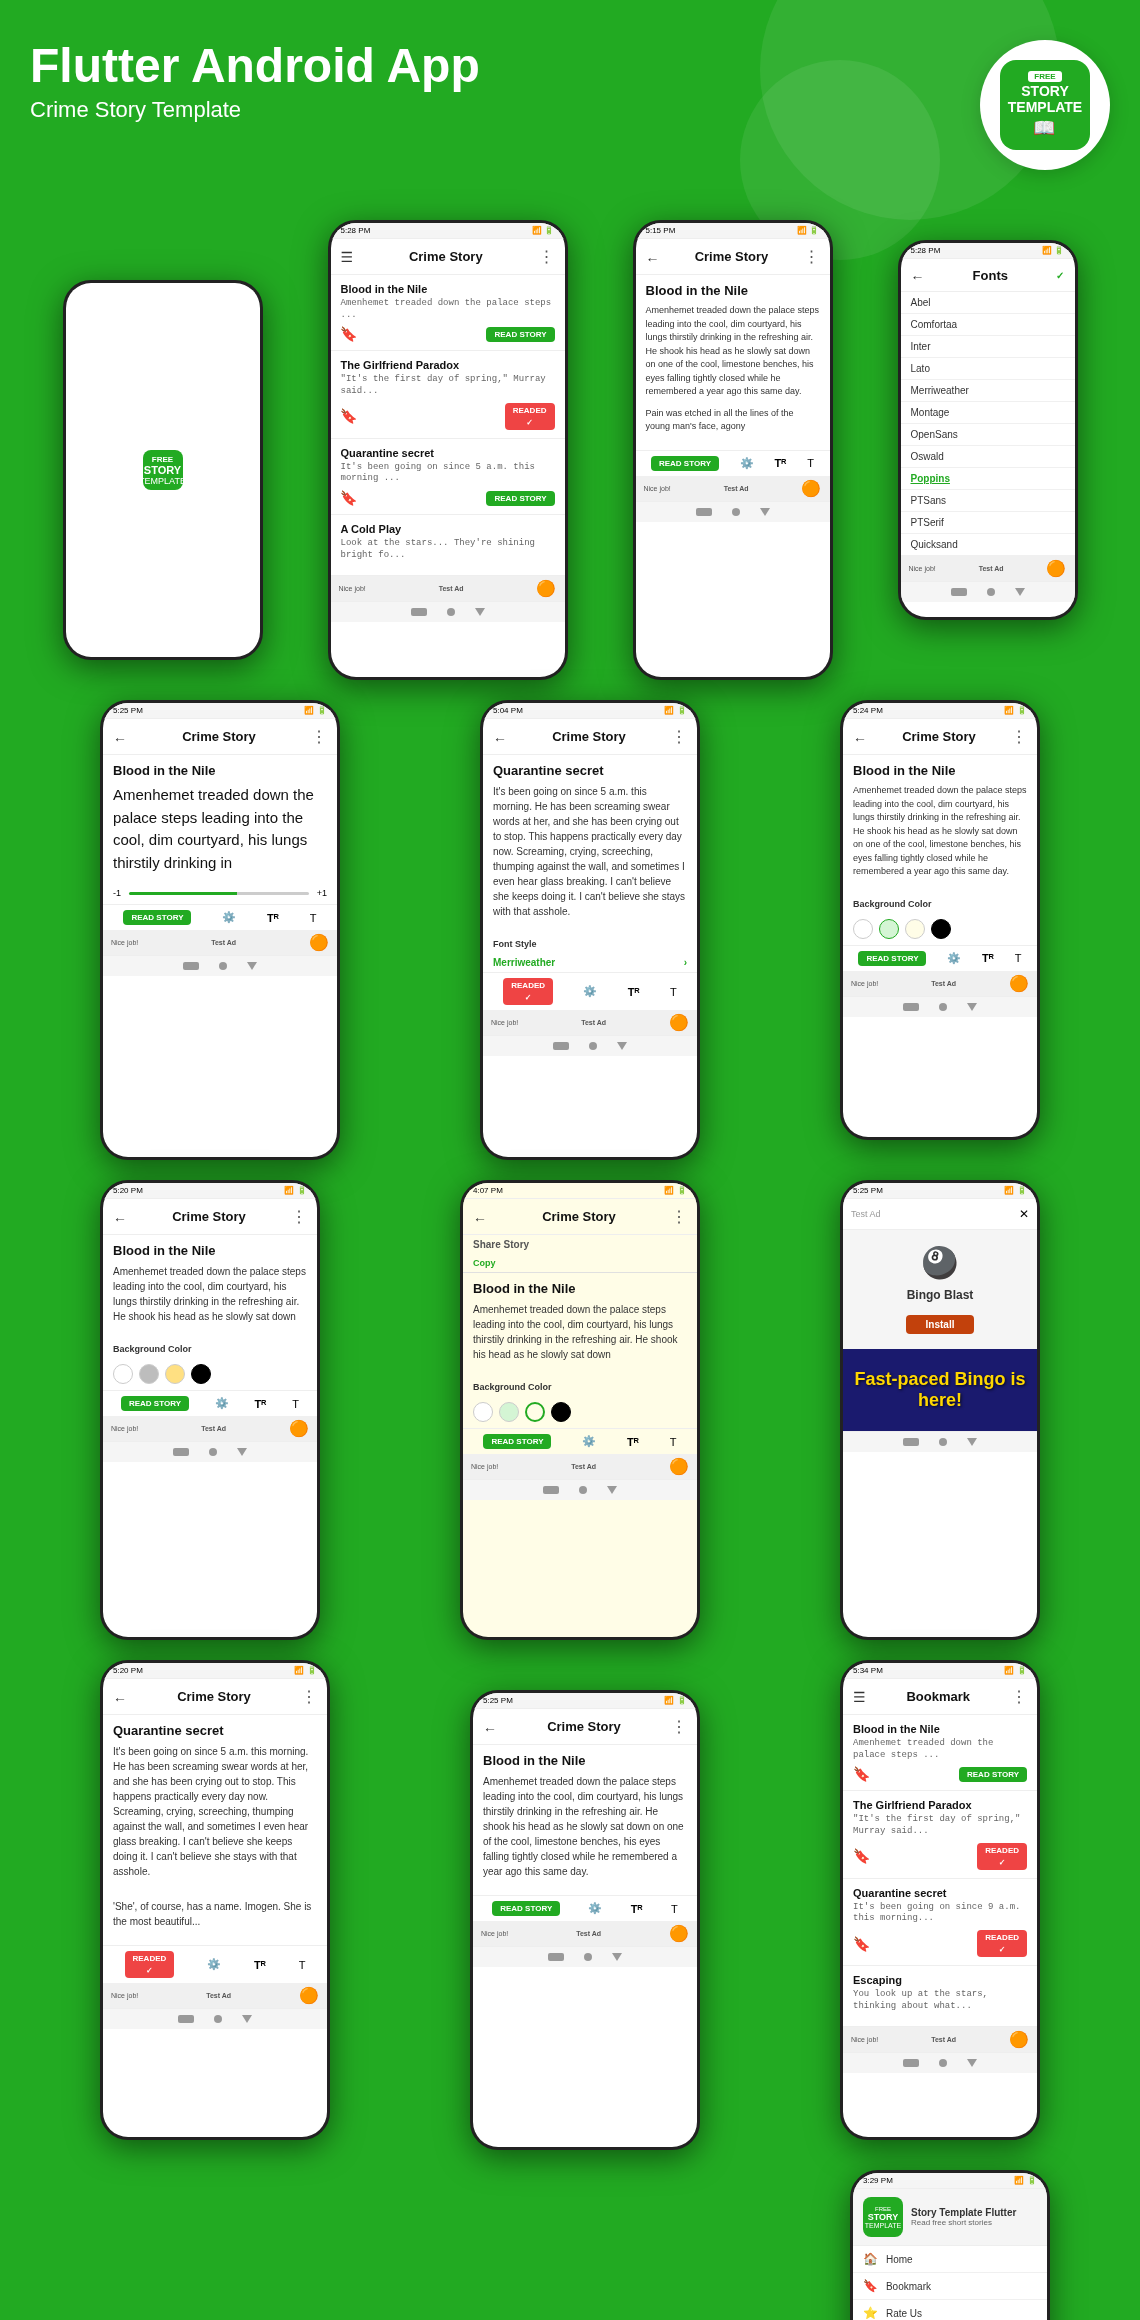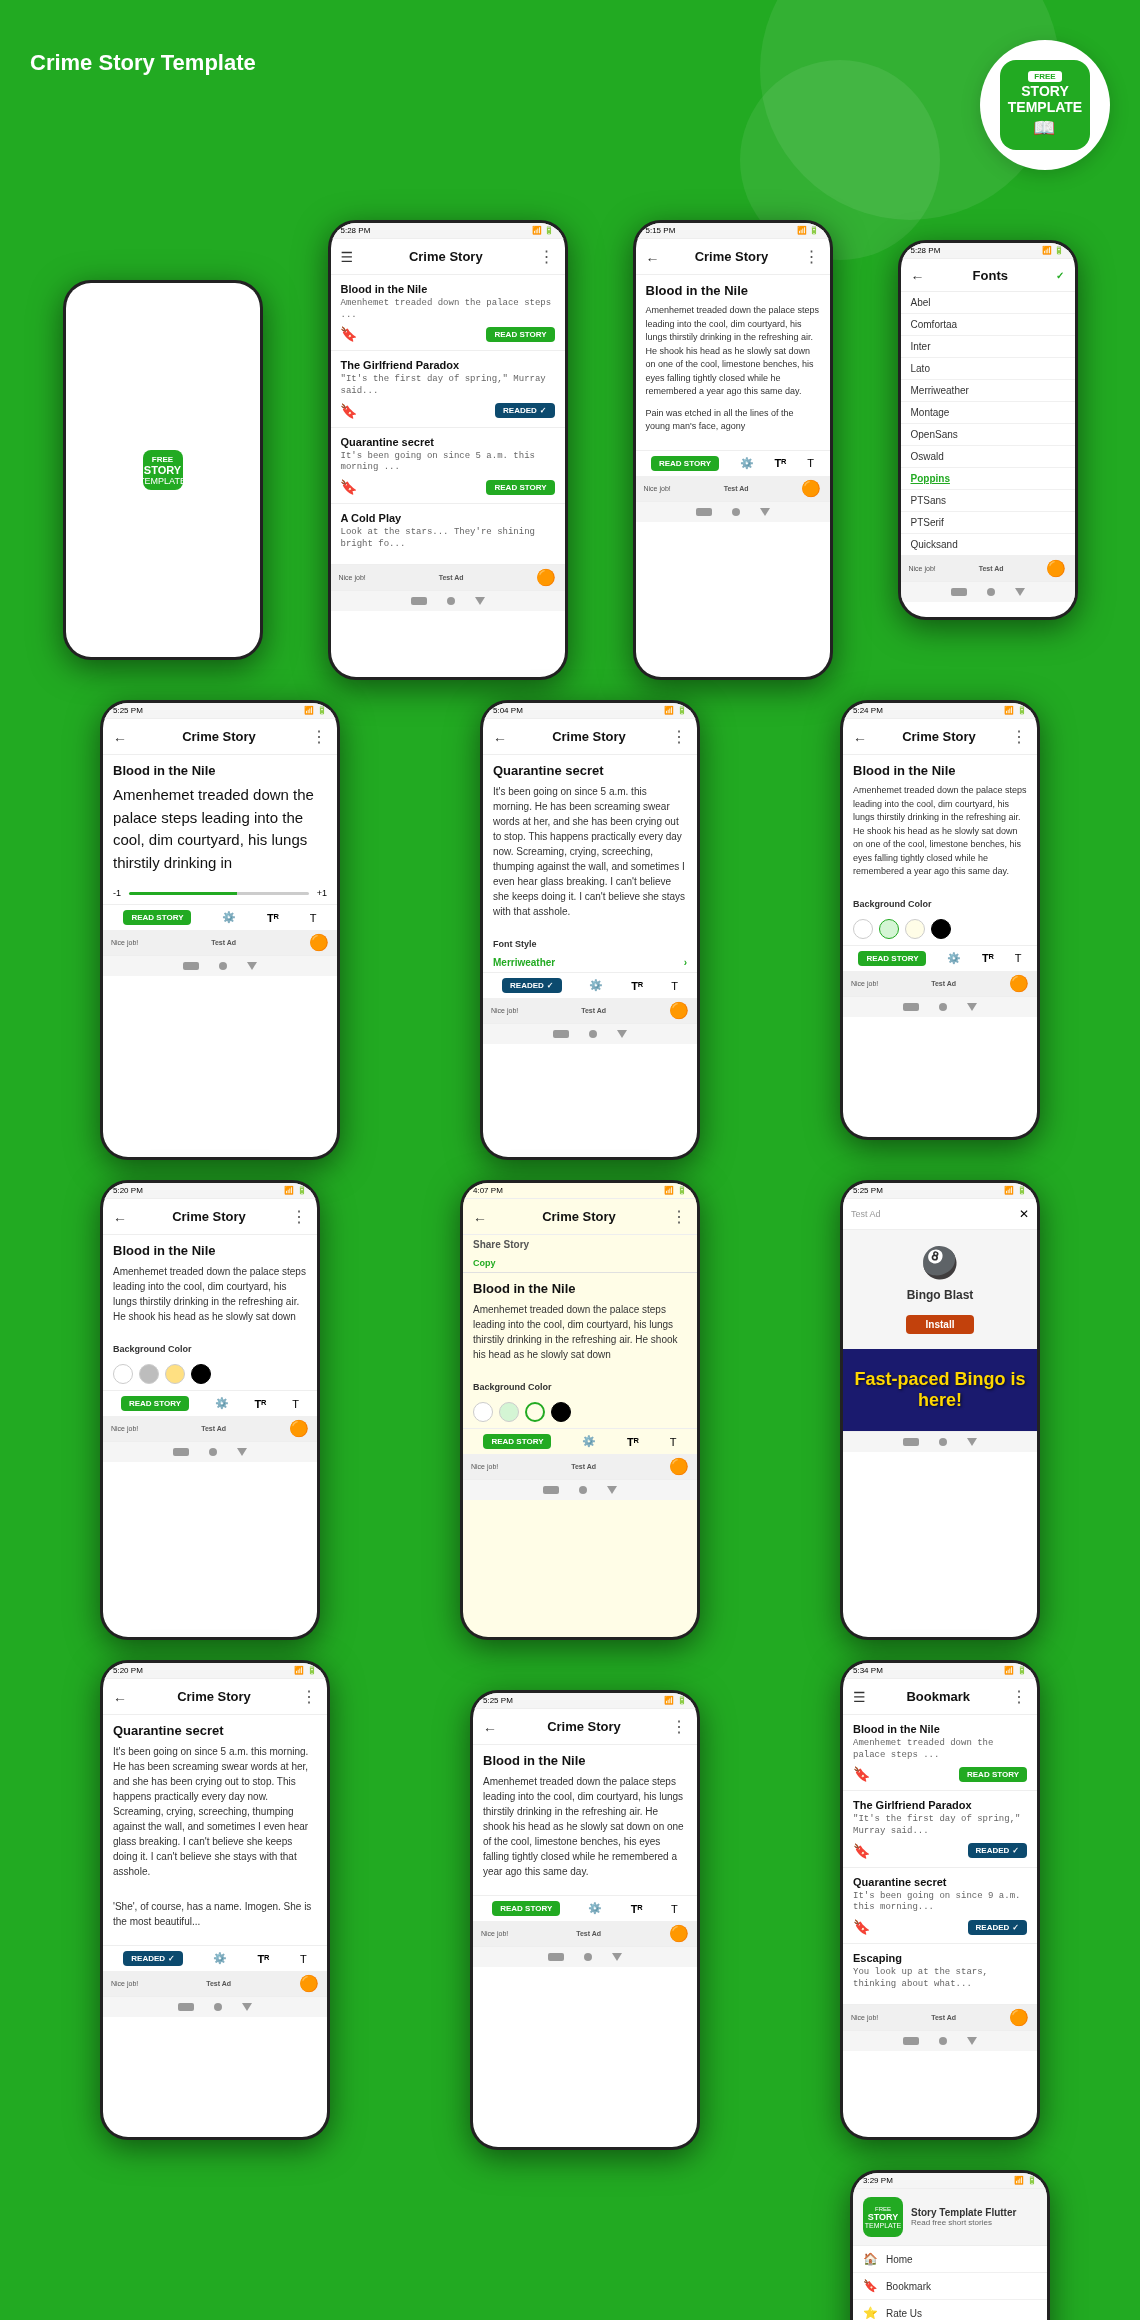--- a/index.html
+++ b/index.html
@@ -37,23 +37,23 @@
 
     .header-text h1 {
       font-size: 48px;
       font-weight: 900;
       color: #fff;
       line-height: 1.1;
     }
 
     .header-text h2 {
       font-size: 22px;
-      font-weight: 700;
+      font-weight: 400;
       color: #fff;
-      margin-top: 10px;
+      margin-top: 4px;
     }
 
     .logo-badge {
       background: #fff;
       border-radius: 50%;
       width: 130px;
       height: 130px;
       display: flex;
       align-items: center;
       justify-content: center;
@@ -212,31 +212,32 @@
       border: none;
       border-radius: 4px;
       padding: 3px 8px;
       font-size: 8px;
       font-weight: 700;
       text-transform: uppercase;
       cursor: pointer;
     }
 
     .readed-btn {
-      background: #0c4a6e;
+      background: #ef4444;
       color: #fff;
       border: none;
       border-radius: 4px;
       padding: 3px 8px;
       font-size: 8px;
       font-weight: 700;
       cursor: pointer;
       display: flex;
       align-items: center;
       gap: 3px;
+      flex-direction: column;
     }
 
     .ad-bar {
       background: #f0f0f0;
       display: flex;
       align-items: center;
       justify-content: space-between;
       padding: 3px 8px;
       font-size: 7px;
       color: #555;
@@ -395,20 +396,21 @@
 </head>
 <body>
 
 <div class="bg-green">
 
   <div class="bg-circle" style="width:300px;height:300px;top:-80px;right:80px;"></div>
   <div class="bg-circle" style="width:200px;height:200px;top:60px;right:200px;"></div>
 
   <div class="header">
     <div class="header-text">
+      <h1>Flutter Android App</h1>
       <h2>Crime Story Template</h2>
     </div>
     <div class="logo-badge">
       <div class="logo-inner">
         <span class="logo-free">FREE</span>
         <span class="logo-title">STORY</span>
         <span class="logo-title">TEMPLATE</span>
         <span class="logo-book">📖</span>
       </div>
     </div>

